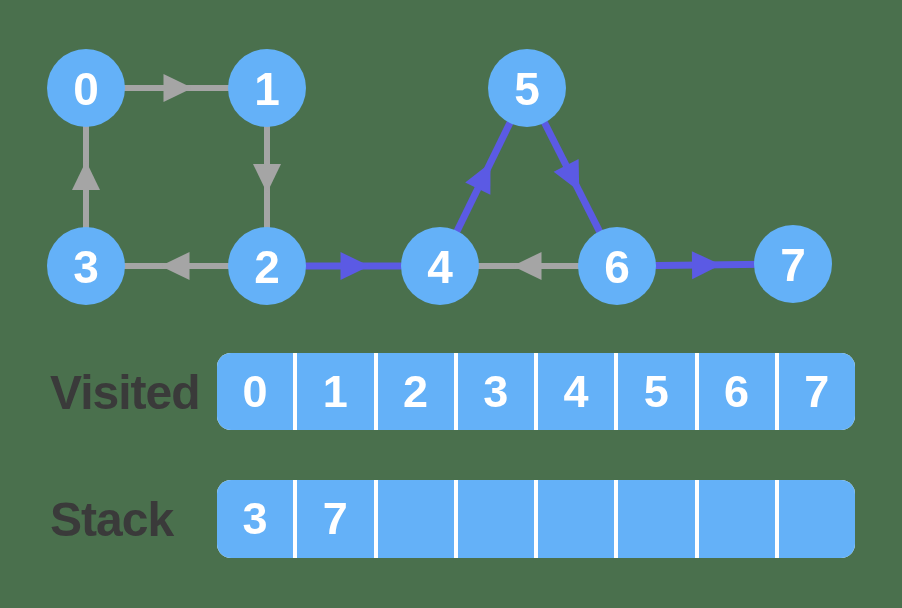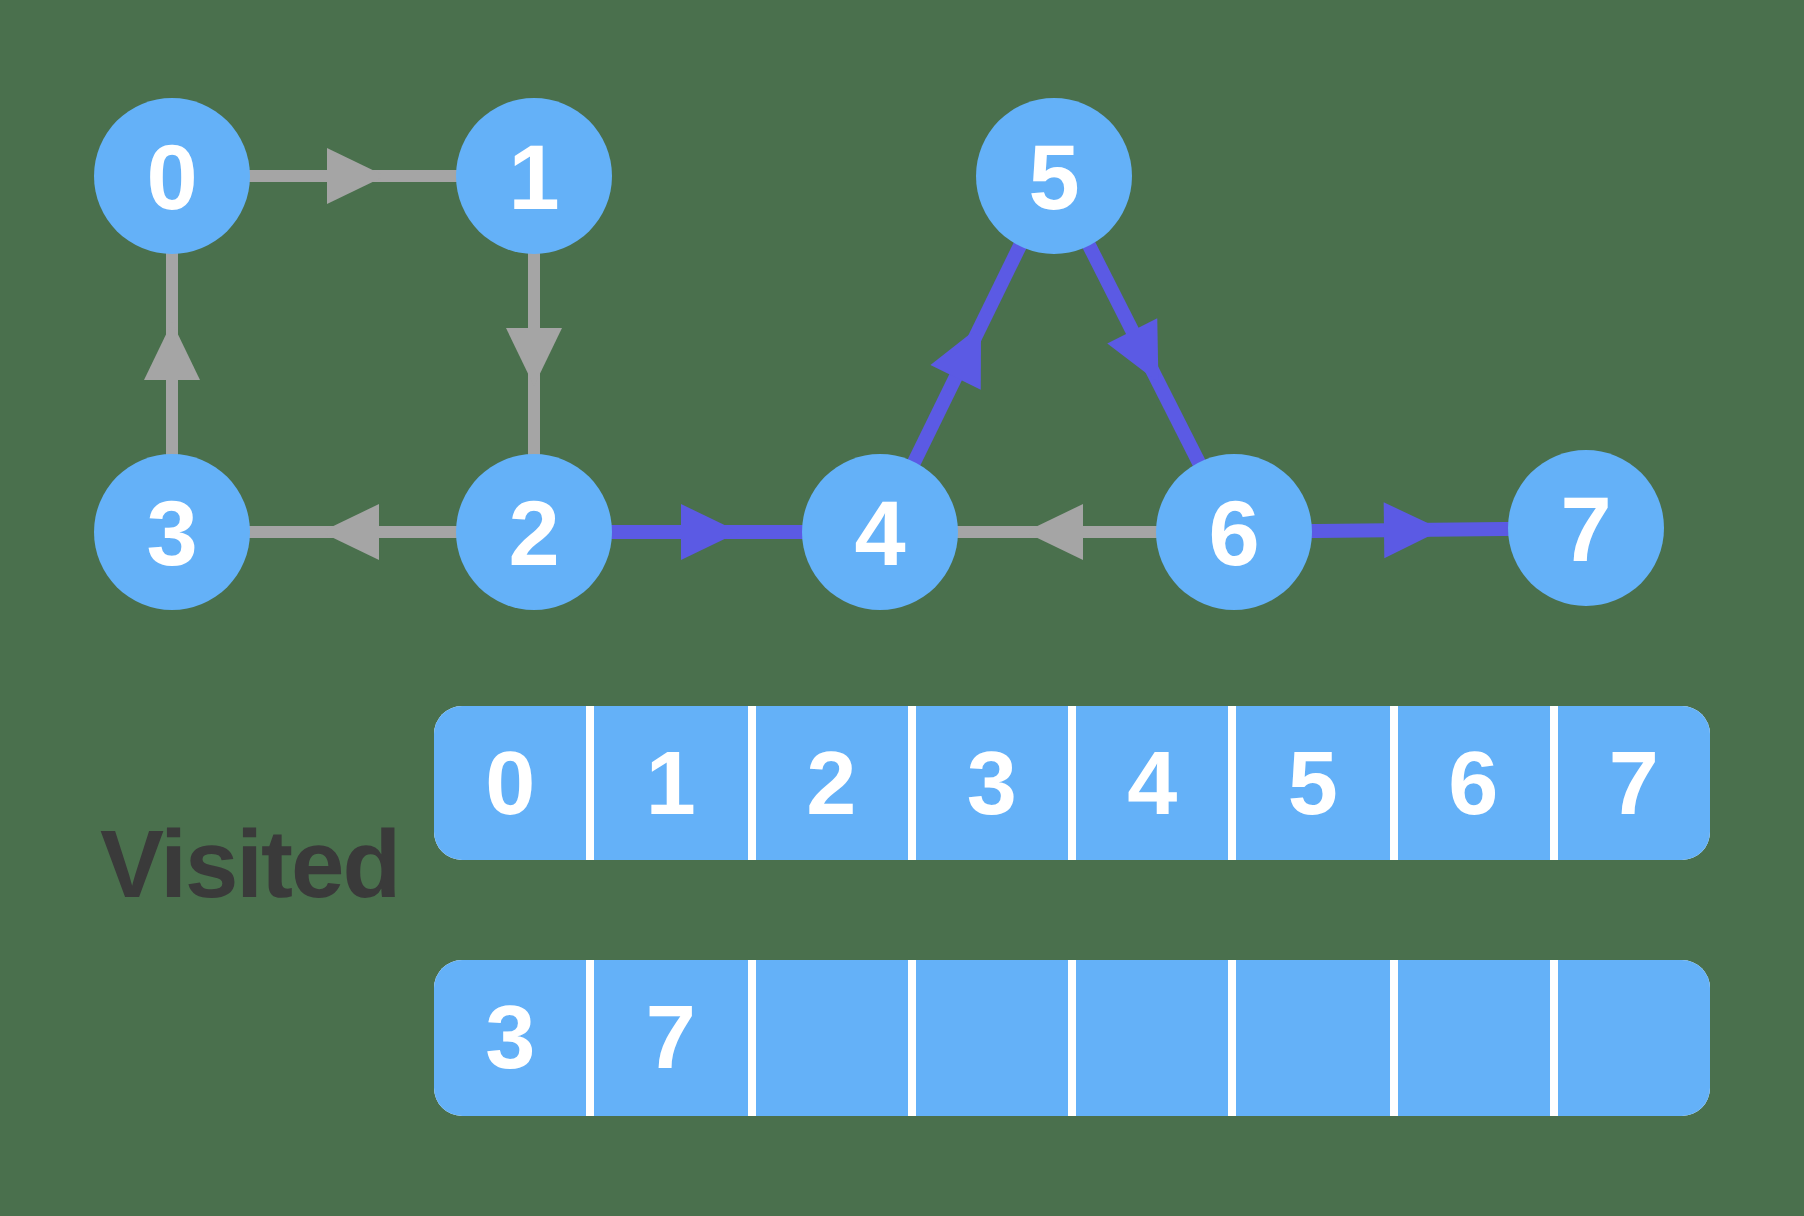--- a/index.html
+++ b/index.html
@@ -27,21 +27,20 @@
   }
   .row-label {
     position: absolute;
     left: 50px;
     top: 50%;
     transform: translateY(-50%);
     font-size: 48px;
     font-weight: bold;
     letter-spacing: -1px;
     white-space: nowrap;
-    margin-top: 41px;
   }
   .array {
     position: absolute;
     left: 217px;
     top: 0;
     width: 638px;
     height: 100%;
     display: flex;
     gap: 4px;
     border-radius: 14px;
@@ -106,20 +105,21 @@
         <div class="cell" style="background: rgb(100, 177, 248); color: rgb(255, 255, 255);">2</div>
         <div class="cell" style="background: rgb(100, 177, 248); color: rgb(255, 255, 255);">3</div>
         <div class="cell" style="background: rgb(100, 177, 248); color: rgb(255, 255, 255);">4</div>
         <div class="cell" style="background: rgb(100, 177, 248); color: rgb(255, 255, 255);">5</div>
         <div class="cell" style="background: rgb(100, 177, 248); color: rgb(255, 255, 255);">6</div>
         <div class="cell" style="background: rgb(100, 177, 248); color: rgb(255, 255, 255);">7</div>
       </div>
   </div>
 
   <div class="row" id="stack-row" style="top:480px; height:78px;">
+    <div class="row-label" style="color: rgb(58, 58, 58);">Stack</div>
     <div class="array" id="stack-array" style="background: rgb(255, 255, 255);">
         <div class="cell" style="background: rgb(100, 177, 248); color: rgb(255, 255, 255);">3</div>
         <div class="cell" style="background: rgb(100, 177, 248); color: rgb(255, 255, 255);">7</div>
         <div class="cell" style="background: rgb(100, 177, 248); color: rgb(255, 255, 255);"></div>
         <div class="cell" style="background: rgb(100, 177, 248); color: rgb(255, 255, 255);"></div>
         <div class="cell" style="background: rgb(100, 177, 248); color: rgb(255, 255, 255);"></div>
         <div class="cell" style="background: rgb(100, 177, 248); color: rgb(255, 255, 255);"></div>
         <div class="cell" style="background: rgb(100, 177, 248); color: rgb(255, 255, 255);"></div>
         <div class="cell" style="background: rgb(100, 177, 248); color: rgb(255, 255, 255);"></div>
       </div>

